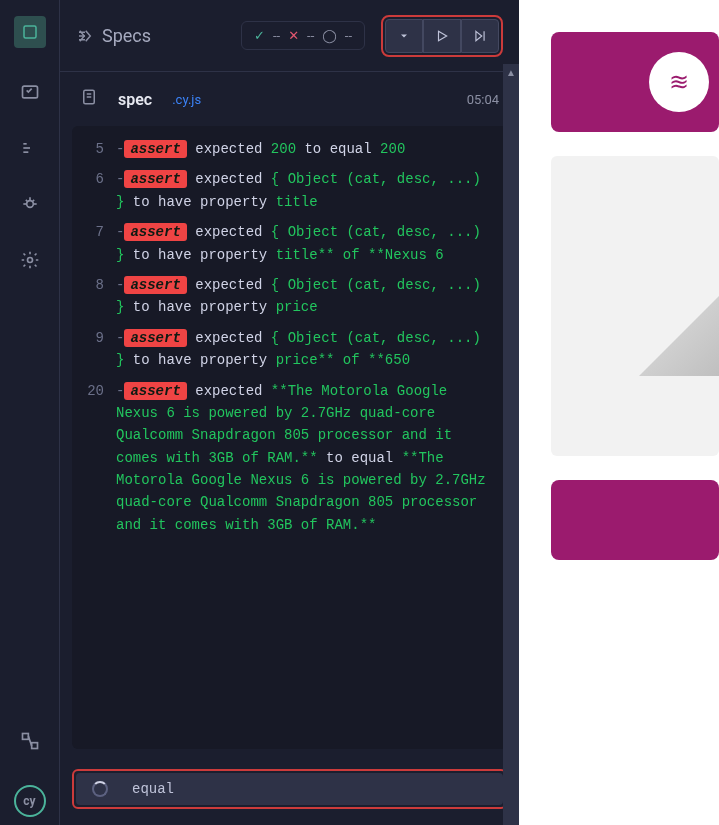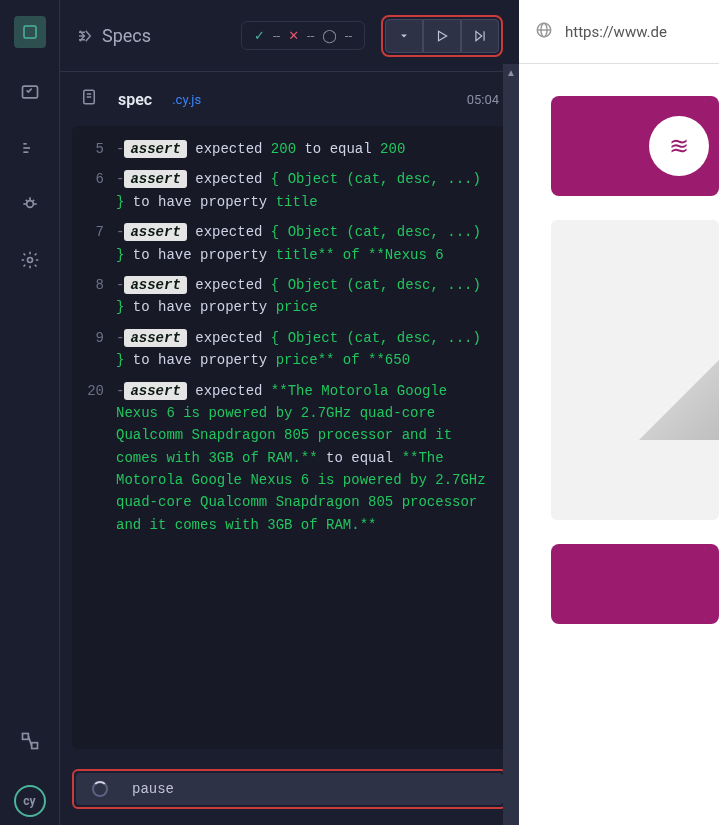--- a/index.html
+++ b/index.html
@@ -139,21 +139,21 @@
       padding-right: 12px;
     }
     .log-body {
       flex: 1;
       color: #d0d3e6;
       word-break: break-word;
       padding-right: 8px;
     }
     .dash { color: #6b7089; }
     .assert-tag {
-      background: #e5e5e5;
+      background: #ef4444;
       color: #0d1b13;
       padding: 1px 6px;
       border-radius: 3px;
       font-weight: bold;
       font-style: italic;
     }
     .kw { color: #22c55e; }
     .emo-line {
       font-style: italic;
       color: #a8abc0;
@@ -390,36 +390,26 @@
         <div class="log-row">
           <div class="log-num">20</div>
           <div class="log-body"><span class="dash">-</span><span class="assert-tag">assert</span><span>  expected </span><span class="kw">**The Motorola Google Nexus 6 is powered by 2.7GHz quad-core Qualcomm Snapdragon 805 processor and it comes with 3GB of RAM.**</span><span> to equal </span><span class="kw">**The Motorola Google Nexus 6 is powered by 2.7GHz quad-core Qualcomm Snapdragon 805 processor and it comes with 3GB of RAM.**</span></div>
         </div>
       </div>
   </div>
 
   <div class="pause-box">
     <div class="pause-row">
       <div class="spinner"></div>
-      <span>pause</span>
+      <span>equal</span>
     </div>
   </div>
 </div>
 
 <div class="browser-panel">
-  <div class="url-bar">
-    <span class="globe">
-      <svg width="18" height="18" viewBox="0 0 24 24" fill="none" stroke="currentColor" stroke-width="2">
-          <circle cx="12" cy="12" r="9"></circle>
-          <ellipse cx="12" cy="12" rx="4" ry="9"></ellipse>
-          <line x1="3" y1="12" x2="21" y2="12"></line>
-        </svg>
-    </span>
-    <span class="url-text">https://www.de</span>
-  </div>
   <div class="purple1">
     <div class="circle">≋</div>
   </div>
   <div class="gray-box">
     <div class="tri"></div>
   </div>
   <div class="purple2"></div>
 </div>
 
 <div class="scrollbar-track">

